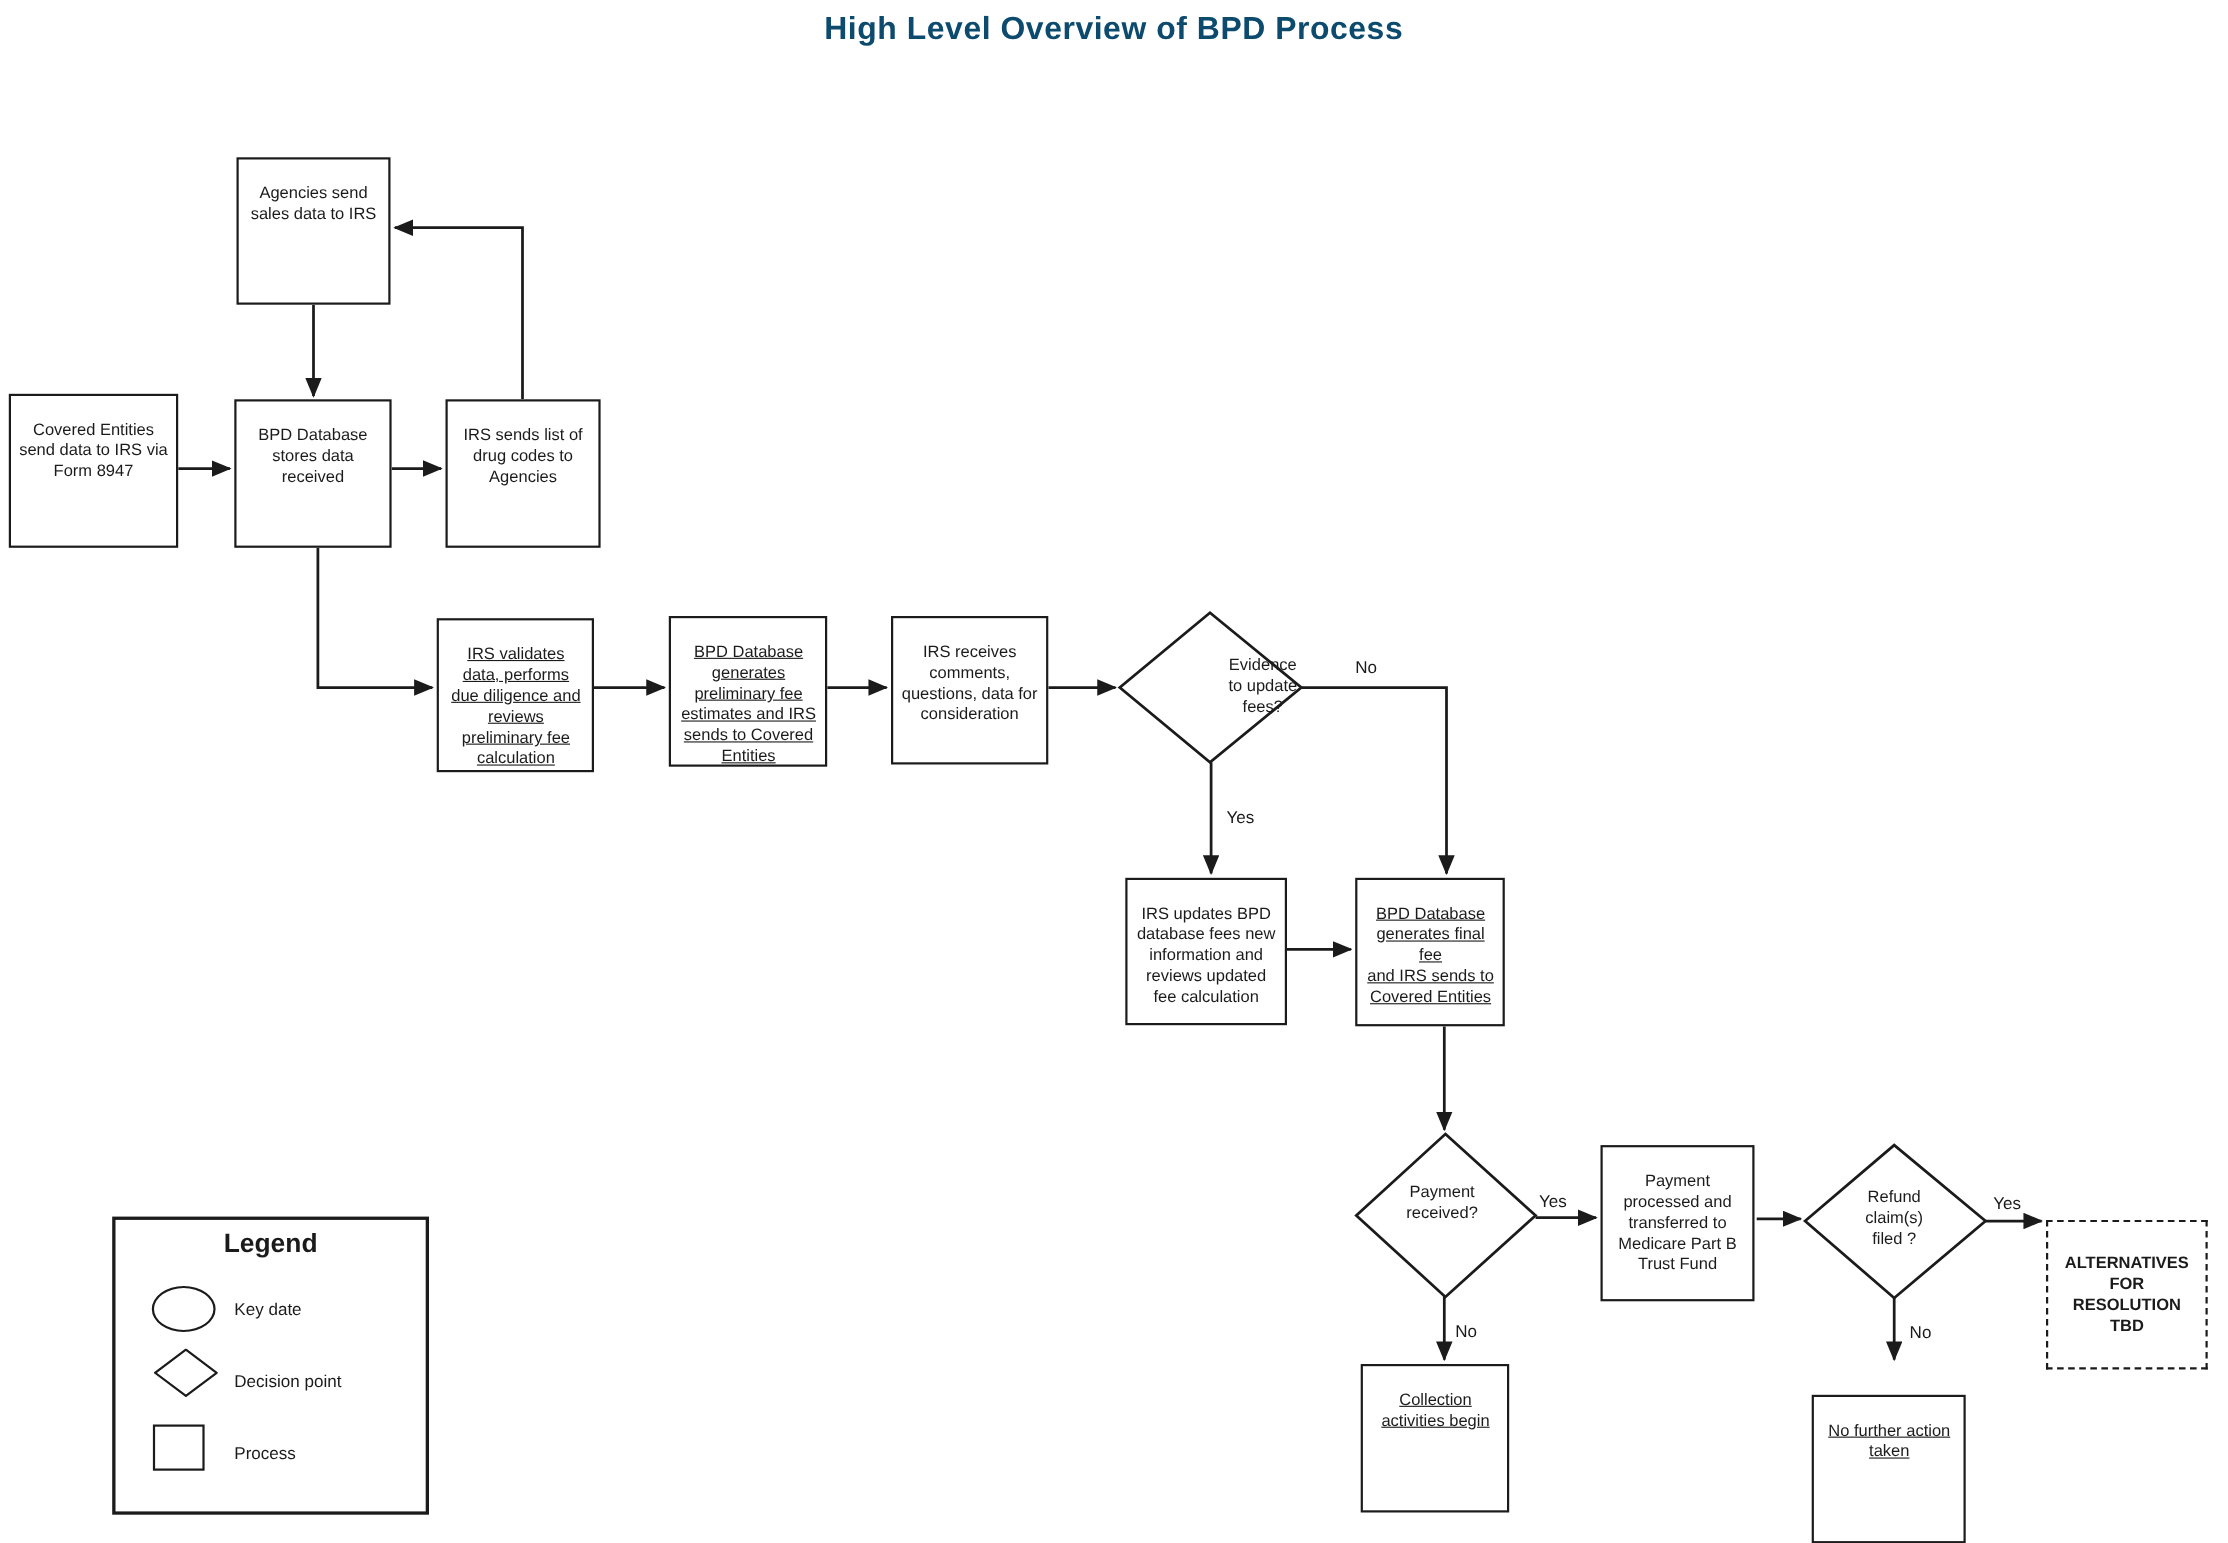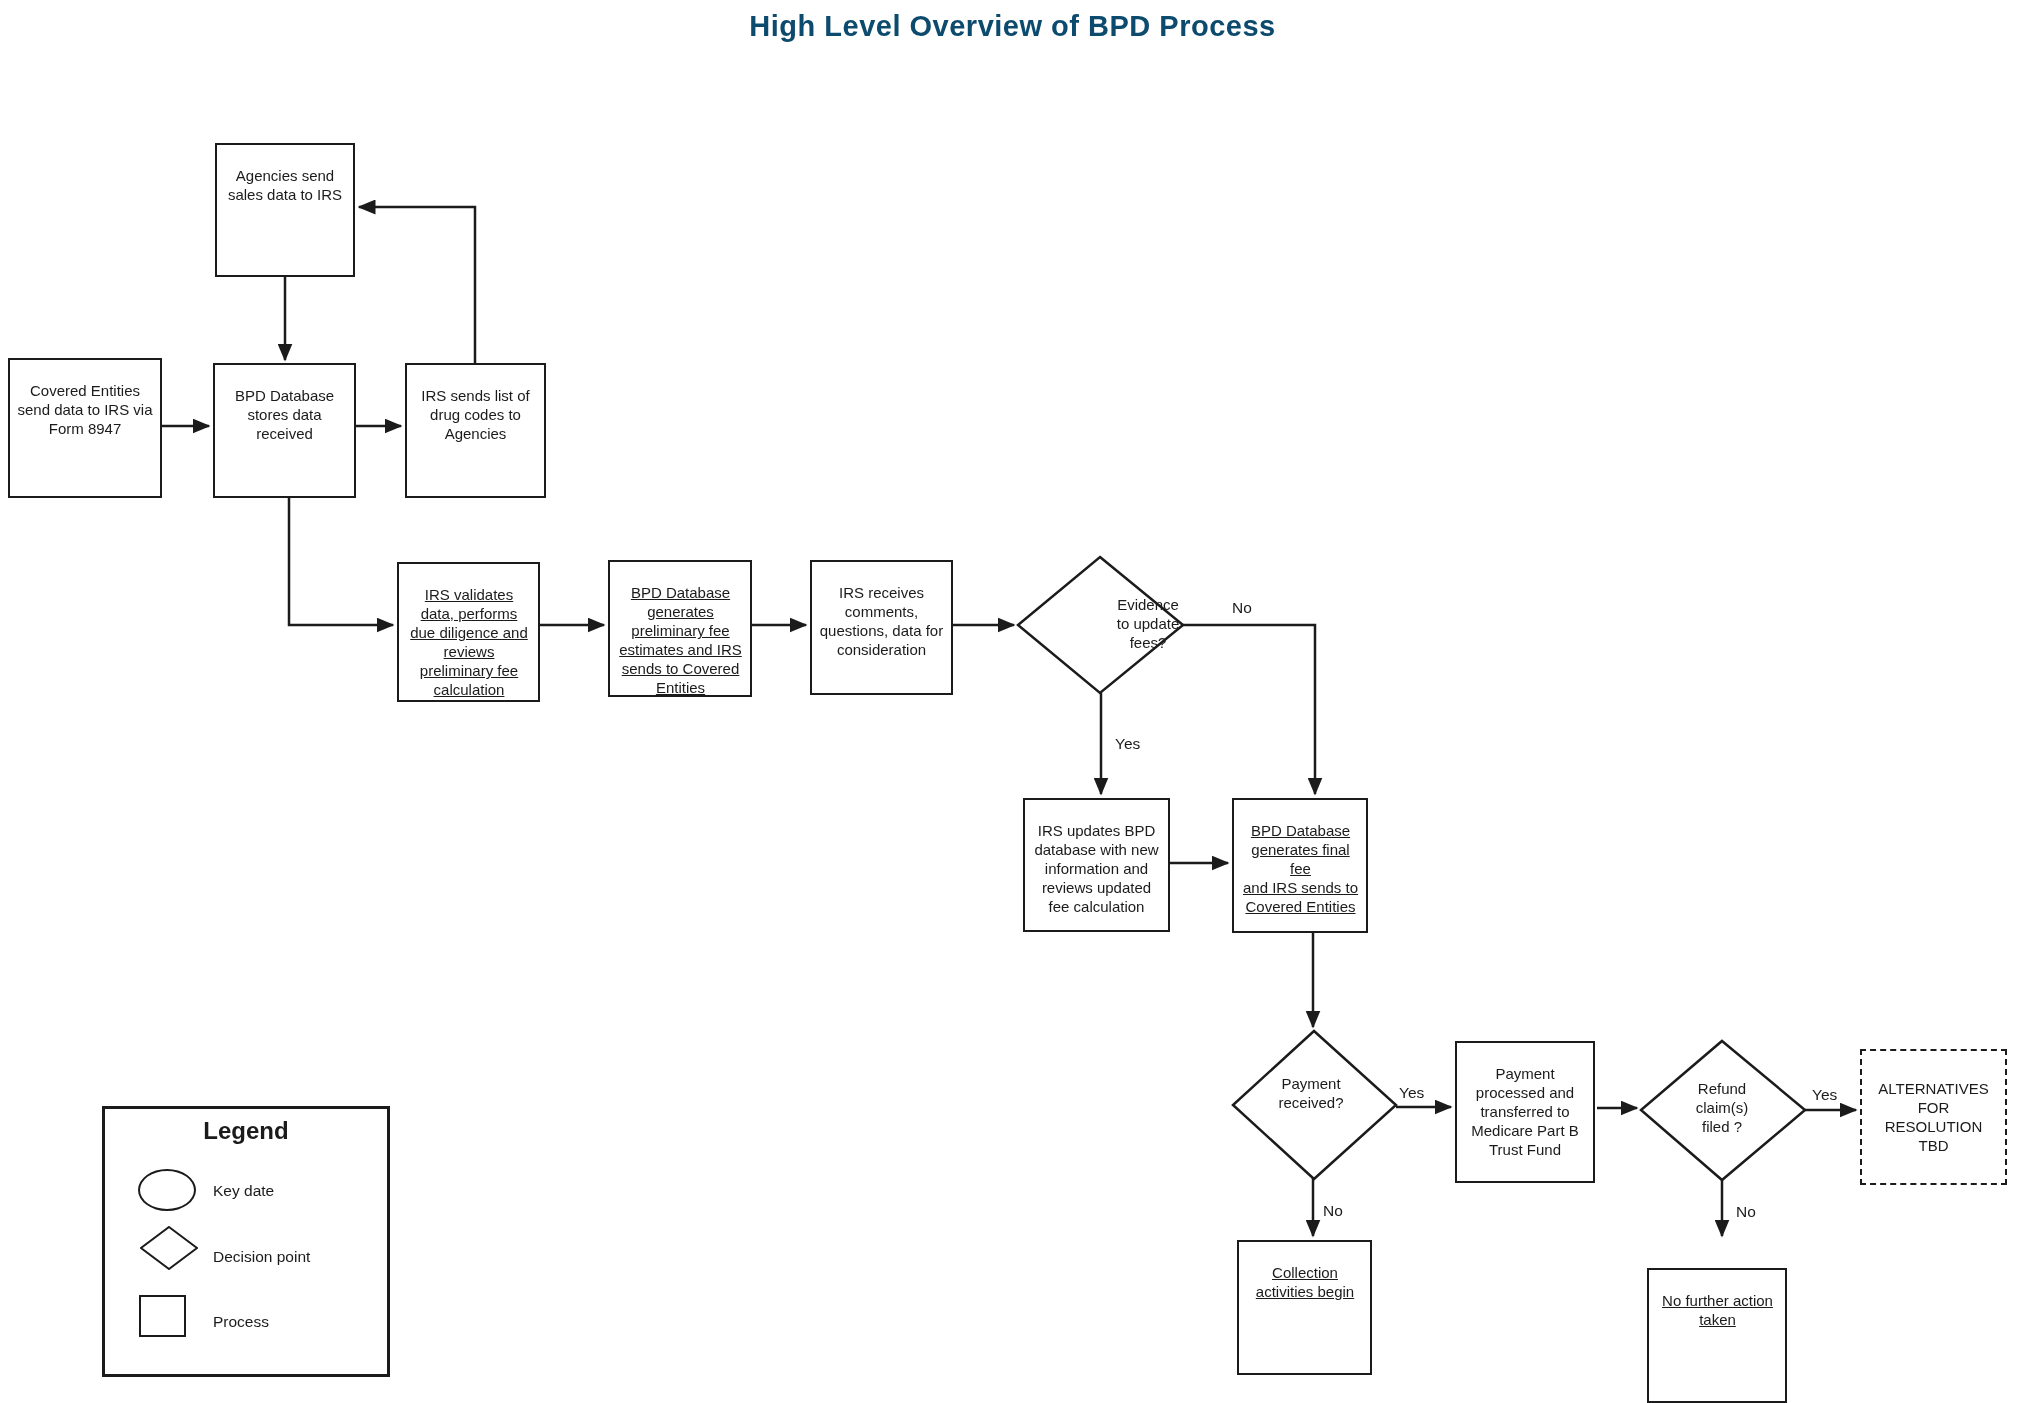--- a/index.html
+++ b/index.html
@@ -130,38 +130,38 @@
 estimates and IRS
 sends to Covered
 Entities</div>
 
   <div class="node t-center" style="left:810px;top:560px;width:143px;height:135px;">IRS receives
 comments,
 questions, data for
 consideration</div>
 
   <div class="node t-center" style="left:1023px;top:798px;width:147px;height:134px;">IRS updates BPD
-database with new
+database fees new
 information and
 reviews updated
 fee calculation</div>
 
   <div class="node t-left" style="left:1232px;top:798px;width:136px;height:135px;">BPD Database
 generates final
 fee
 and IRS sends to
 Covered Entities</div>
 
   <div class="node t-center" style="left:1455px;top:1041px;width:140px;height:142px;">Payment
 processed and
 transferred to
 Medicare Part B
 Trust Fund</div>
 
-  <div class="node dashed center-v" style="left:1860px;top:1049px;width:147px;height:136px;white-space:pre-line;">ALTERNATIVES
+  <div class="node dashed center-v" style="left:1860px;top:1109px;width:147px;height:136px;white-space:pre-line;font-weight:bold;">ALTERNATIVES
 FOR
 RESOLUTION
 TBD</div>
 
   <div class="node t-left" style="left:1237px;top:1240px;width:135px;height:135px;">Collection
 activities begin</div>
 
   <div class="node t-left" style="left:1647px;top:1240px;width:140px;height:135px;margin-top:28px;">No further action
 taken</div>
 

